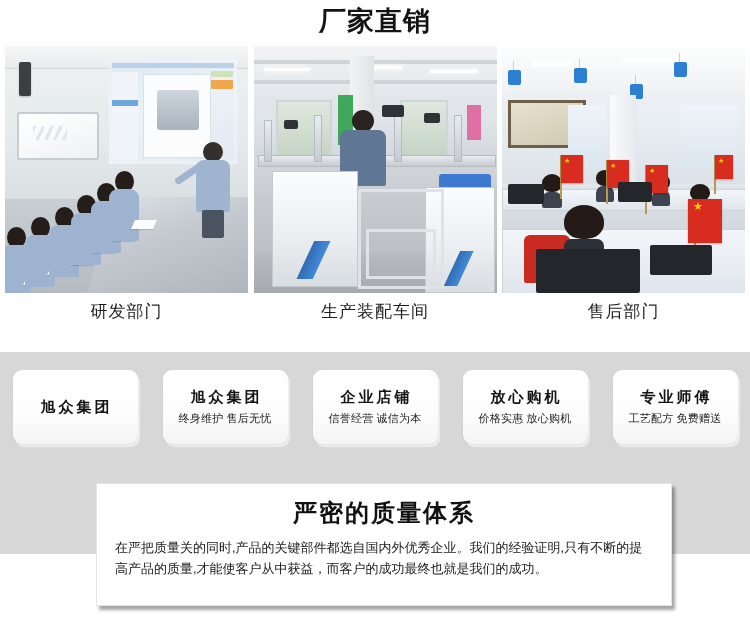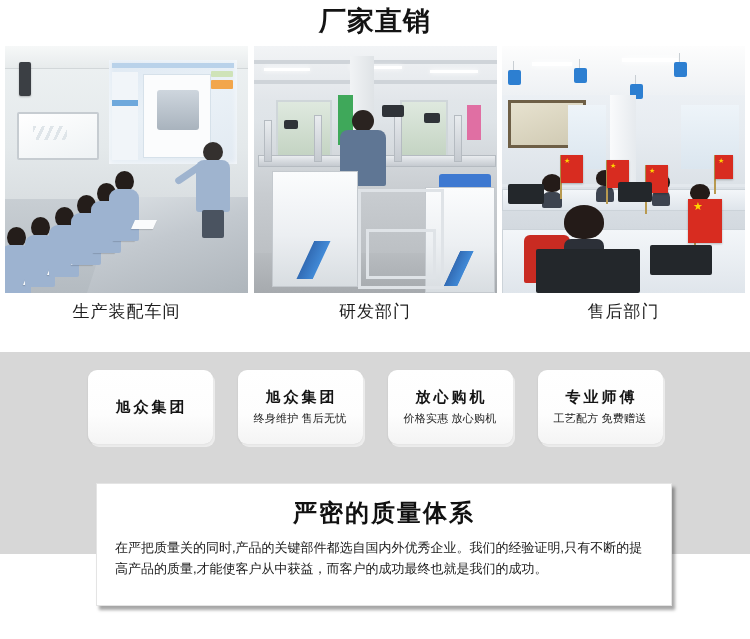--- a/index.html
+++ b/index.html
@@ -339,34 +339,38 @@
       </div>
       <div class="mon" style="left:34px;bottom:0;width:104px;height:44px;"></div>
       <div class="mon" style="left:148px;bottom:18px;width:62px;height:30px;"></div>
       <div class="mon" style="left:6px;top:56%;width:36px;height:20px;"></div>
       <div class="mon" style="left:116px;top:55%;width:34px;height:20px;"></div>
     </div>
 
   </div>
 
   <div class="caption-row">
+    <div class="caption">研发部门</div>
     <div class="caption">生产装配车间</div>
-    <div class="caption">研发部门</div>
     <div class="caption">售后部门</div>
   </div>
 
   <div class="gray-band"></div>
 
   <div class="cards">
     <div class="card">
       <div class="ct">旭众集团</div>
     </div>
     <div class="card">
       <div class="ct">旭众集团</div>
       <div class="cs">终身维护 售后无忧</div>
+    </div>
+    <div class="card">
+      <div class="ct">企业店铺</div>
+      <div class="cs">信誉经营 诚信为本</div>
     </div>
     <div class="card">
       <div class="ct">放心购机</div>
       <div class="cs">价格实惠 放心购机</div>
     </div>
     <div class="card">
       <div class="ct">专业师傅</div>
       <div class="cs">工艺配方 免费赠送</div>
     </div>
   </div>

